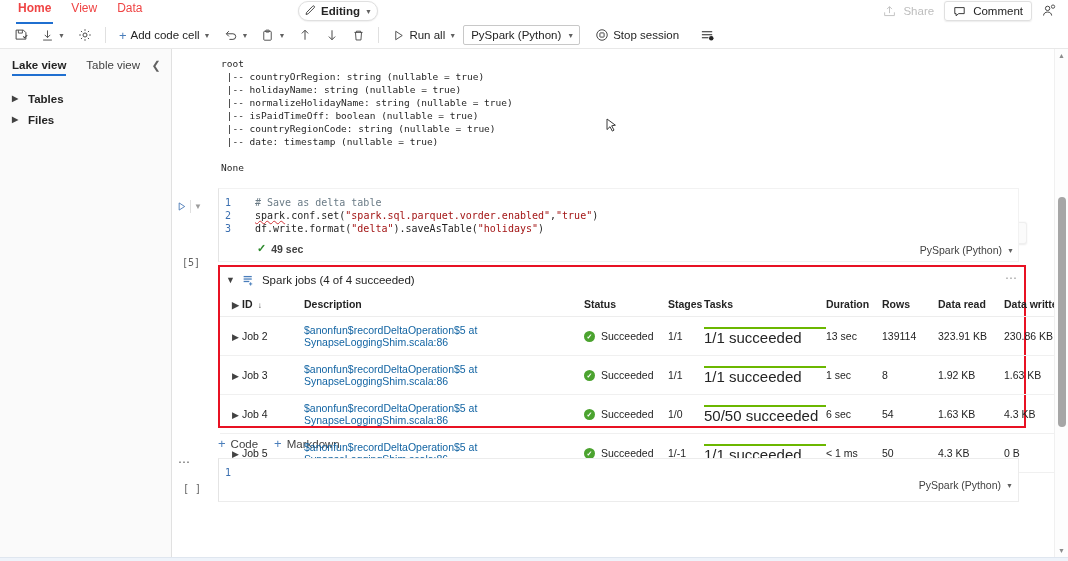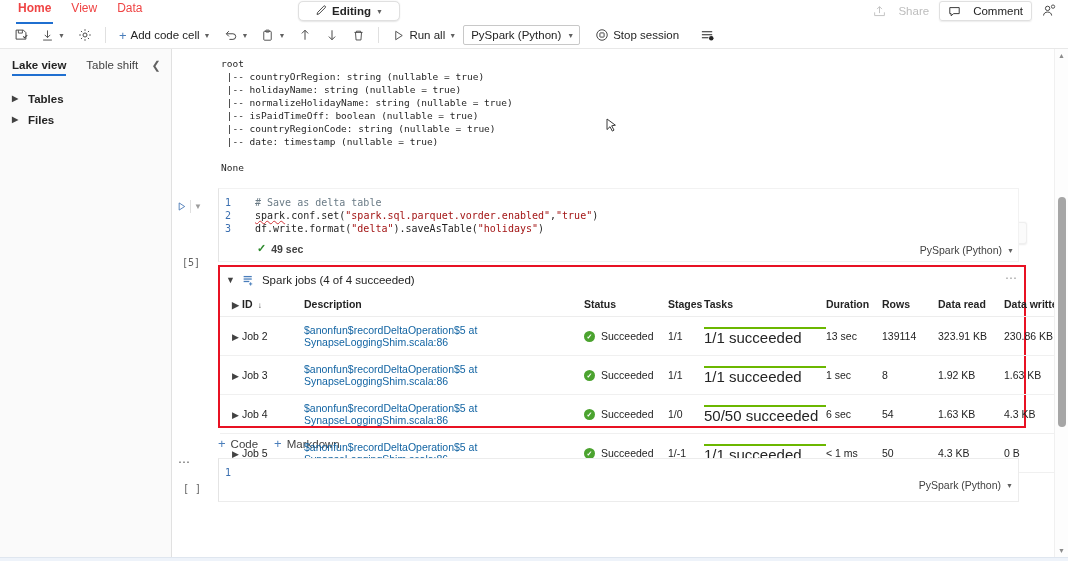--- a/index.html
+++ b/index.html
@@ -40,35 +40,35 @@
     height: 2px;
     background: #1f6fd0;
   }
   .editing-pill {
     position: absolute;
     left: 298px; top: 1px;
     height: 20px;
     display: flex; align-items: center; gap: 5px;
     background: #ffffff;
     border: 1px solid #e0e0e0;
-    border-radius: 5px;
-    padding: 0 16px;
+    border-radius: 10px;
+    padding: 0 5px;
     font-size: 11.5px;
     font-weight: 600;
     box-shadow: 0 0.5px 1.5px rgba(0,0,0,0.10);
     cursor: pointer;
   }
   .ribbon-right {
     position: absolute;
     right: 4px; top: 0;
     height: 22px;
     display: flex; align-items: center; gap: 2px;
   }
   .rbtn {
-    display: flex; align-items: center; gap: 12px;
+    display: flex; align-items: center; gap: 7px;
     height: 20px; padding: 0 8px;
     font-size: 11.5px;
     border-radius: 3px;
     cursor: pointer;
     color: #242424;
   }
   .rbtn.disabled { color: #bdbdbd; }
   .rbtn.bordered { border: 1px solid #e0e0e0; box-shadow: 0 0.5px 1.5px rgba(0,0,0,0.08); }
 
   
@@ -526,21 +526,21 @@
   </div>
 </div>
 
 <div class="body-split">
 
   <div class="explorer">
     <div class="collapse-btn">❮</div>
 
     <div class="view-tabs">
       <div class="view-tab active">Lake view</div>
-      <div class="view-tab">Table shift</div>
+      <div class="view-tab">Table view</div>
     </div>
 
     <div class="tree">
       <div class="tree-item">
         <span class="tree-chev">▶</span>
         <span>Tables</span>
       </div>
       <div class="tree-item">
         <span class="tree-chev">▶</span>
         <span>Files</span>

